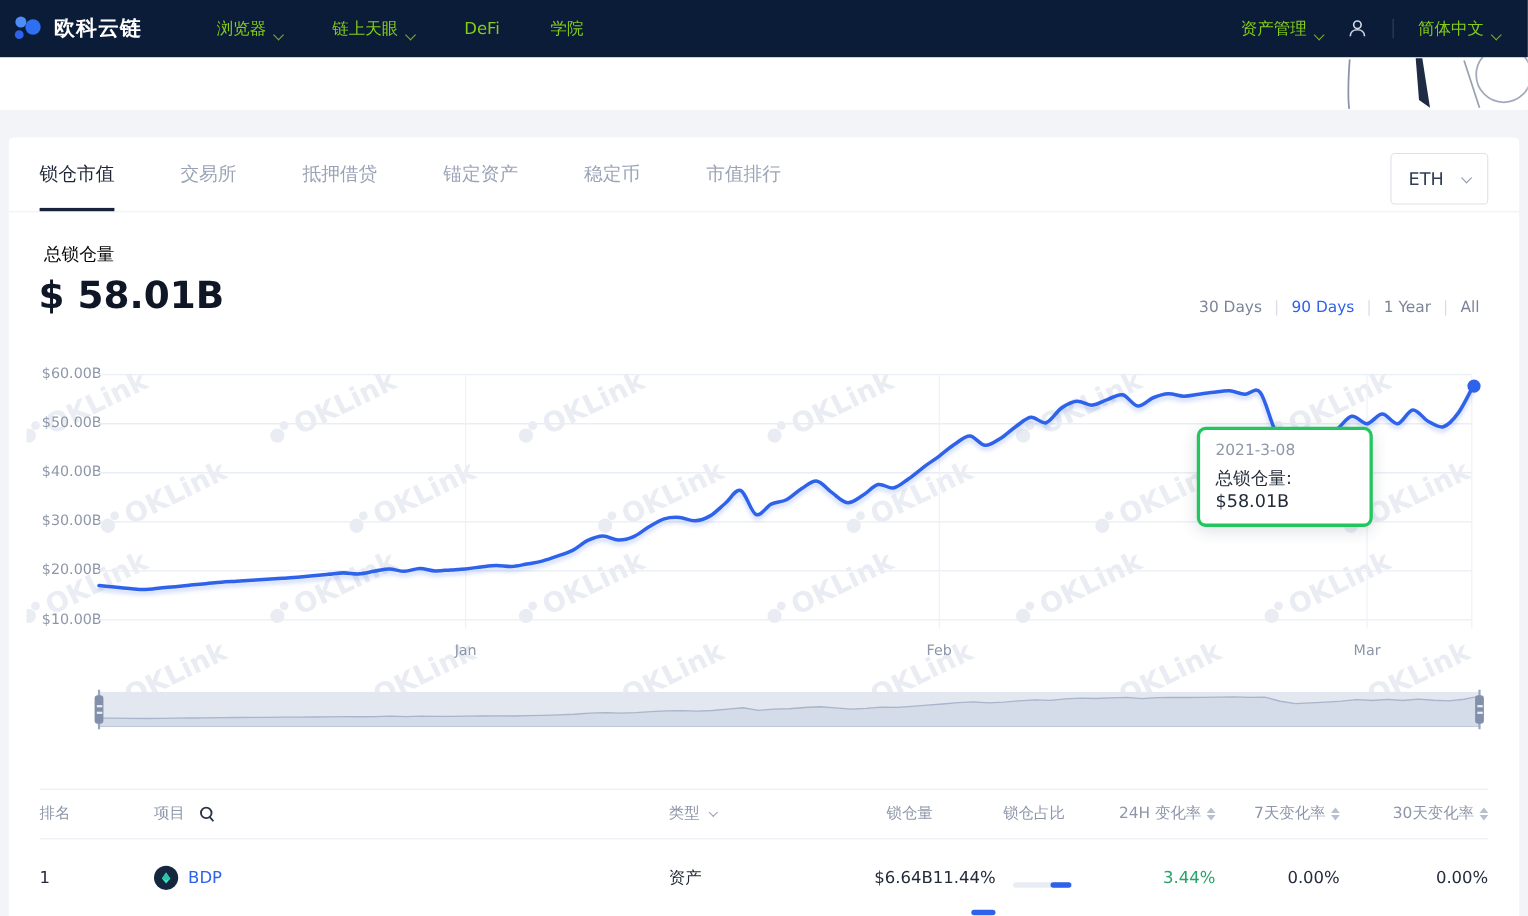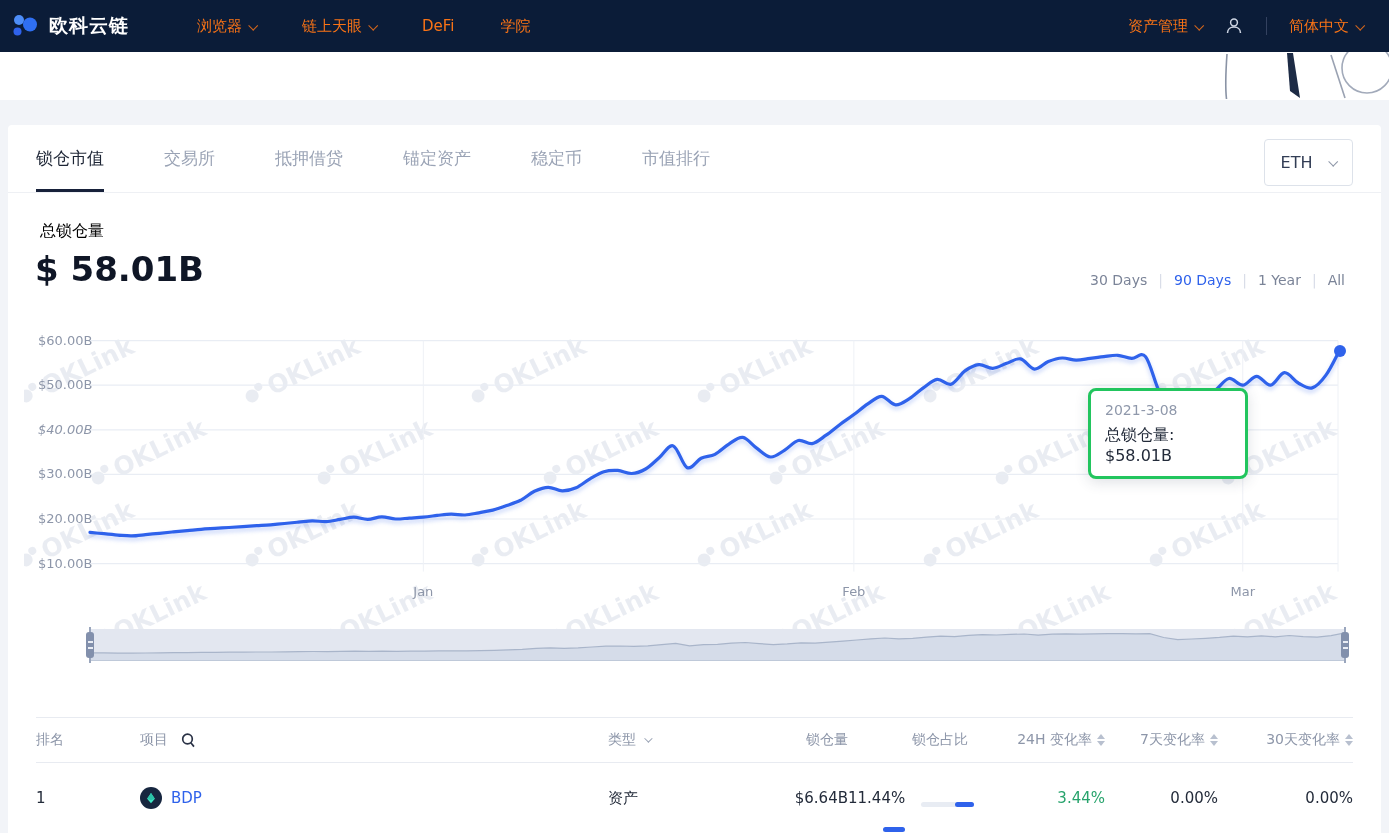--- a/index.html
+++ b/index.html
@@ -4,21 +4,21 @@
 <style>
   * { margin:0; padding:0; box-sizing:border-box; }
   html,body { width:1389px; height:833px; overflow:hidden; }
   body { background:#f2f4f8; font-family:"DejaVu Sans","Liberation Sans",sans-serif; color:#232b3a; }
 
   
   .nav { height:52px; background:#0b1c38; display:flex; align-items:center; padding:0 26px 0 10px; position:relative; z-index:20; }
   .logo { display:flex; align-items:center; gap:9px; }
   .logo-title { color:#ffffff; font-size:19px; font-weight:700; letter-spacing:1px; }
   .nav-menu { display:flex; align-items:center; gap:46px; margin-left:68px; }
-  .nav-item { color:#f97316; font-size:15px; cursor:pointer; display:flex; align-items:center; }
+  .nav-item { color:#84cc16; font-size:15px; cursor:pointer; display:flex; align-items:flex-end; }
   .nav-right { margin-left:auto; display:flex; align-items:center; gap:22px; }
   .nav-divider { width:1px; height:18px; background:#33415f; }
   .chev { display:inline-block; width:7px; height:7px; border-right:1.6px solid currentColor; border-bottom:1.6px solid currentColor; transform:rotate(45deg) translateY(-1px); margin-left:7px; opacity:.85; }
 
   
   .white-band { height:48px; background:#ffffff; position:relative; }
   .gray-band { height:25px; background:#f2f4f8; }
 
   
   .card { margin:0 8px; background:#ffffff; height:708px; position:relative; border-radius:4px 4px 0 0; }
@@ -208,21 +208,21 @@
       <line x1="771.8888888888889" y1="10.599999999999994" x2="771.8888888888889" y2="241.6" stroke="#eef1f6" stroke-width="1"></line>
       <line x1="1160.7777777777778" y1="10.599999999999994" x2="1160.7777777777778" y2="241.6" stroke="#eef1f6" stroke-width="1"></line>
       <line x1="1256" y1="10.599999999999994" x2="1256" y2="241.6" stroke="#eef1f6" stroke-width="1"></line>
       <path d="M8,202.38C10.3,202.6,17.3,203.3,21.9,203.7C26.5,204.2,31.1,204.7,35.8,205.1C40.4,205.4,45.0,206.0,49.7,205.9C54.3,205.9,58.9,205.1,63.6,204.6C68.2,204.2,72.8,203.7,77.4,203.3C82.1,202.8,86.7,202.4,91.3,201.9C96.0,201.5,100.6,201.0,105.2,200.6C109.9,200.2,114.5,199.6,119.1,199.3C123.7,198.9,128.4,198.7,133.0,198.4C137.6,198.1,142.3,197.8,146.9,197.5C151.5,197.2,156.1,196.9,160.8,196.6C165.4,196.3,170.0,196.0,174.7,195.7C179.3,195.4,183.9,195.2,188.6,194.8C193.2,194.4,197.8,193.9,202.4,193.5C207.1,193.0,211.7,192.6,216.3,192.1C221.0,191.7,225.6,190.9,230.2,190.8C234.9,190.7,239.5,191.9,244.1,191.7C248.7,191.5,253.4,190.2,258.0,189.4C262.6,188.7,267.3,187.2,271.9,187.2C276.5,187.2,281.1,189.5,285.8,189.4C290.4,189.4,295.0,186.8,299.7,186.8C304.3,186.7,308.9,188.8,313.6,189.0C318.2,189.2,322.8,188.4,327.4,188.1C332.1,187.8,336.7,187.7,341.3,187.2C346.0,186.8,350.6,186.0,355.2,185.4C359.9,184.9,364.5,184.2,369.1,184.1C373.7,184.0,378.4,185.2,383.0,185.0C387.6,184.8,392.3,183.6,396.9,182.8C401.5,181.9,406.1,181.3,410.8,180.1C415.4,178.9,420.0,177.3,424.7,175.6C429.3,174.0,433.9,172.6,438.6,170.3C443.2,167.9,447.8,163.5,452.4,161.3C457.1,159.2,461.7,157.4,466.3,157.3C471.0,157.3,475.6,160.8,480.2,160.9C484.9,161.0,489.5,159.8,494.1,157.8C498.7,155.8,503.4,151.5,508.0,148.9C512.6,146.2,517.3,143.1,521.9,141.7C526.5,140.3,531.1,140.1,535.8,140.4C540.4,140.7,545.0,143.7,549.7,143.5C554.3,143.3,558.9,141.7,563.6,139.0C568.2,136.4,572.8,131.3,577.4,127.5C582.1,123.6,586.7,114.1,591.3,115.9C596.0,117.6,600.6,135.6,605.2,137.7C609.9,139.8,614.5,130.6,619.1,128.3C623.7,126.1,628.4,126.7,633.0,124.3C637.6,122.0,642.3,116.9,646.9,114.1C651.5,111.2,656.1,106.7,660.8,107.4C665.4,108.1,670.0,114.8,674.7,118.1C679.3,121.4,683.9,126.6,688.6,127.0C693.2,127.4,697.8,123.1,702.4,120.3C707.1,117.6,711.7,111.6,716.3,110.5C721.0,109.4,725.6,114.5,730.2,113.6C734.9,112.7,739.5,108.3,744.1,105.2C748.7,102.0,753.4,97.9,758.0,94.4C762.6,91.0,767.3,88.1,771.9,84.6C776.5,81.2,781.1,77.0,785.8,73.9C790.4,70.9,795.0,66.2,799.7,66.3C804.3,66.5,808.9,74.5,813.6,74.8C818.2,75.2,822.8,71.4,827.4,68.6C832.1,65.8,836.7,61.1,841.3,57.9C846.0,54.7,850.6,50.0,855.2,49.4C859.9,48.8,864.5,55.7,869.1,54.3C873.7,52.9,878.4,44.2,883.0,40.9C887.6,37.7,892.3,35.1,896.9,34.7C901.5,34.2,906.1,38.5,910.8,38.3C915.4,38.0,920.0,34.9,924.7,33.3C929.3,31.8,933.9,27.9,938.6,28.9C943.2,29.9,947.8,38.7,952.4,39.1C957.1,39.6,961.7,33.4,966.3,31.6C971.0,29.7,975.6,28.2,980.2,28.0C984.9,27.8,989.5,30.1,994.1,30.2C998.7,30.3,1003.4,29.0,1008.0,28.4C1012.6,27.8,1017.3,27.2,1021.9,26.7C1026.5,26.1,1031.1,25.0,1035.8,25.3C1040.4,25.6,1045.0,28.2,1049.7,28.4C1054.3,28.7,1058.9,21.1,1063.6,26.7C1068.2,32.2,1072.8,52.9,1077.4,61.9C1082.1,70.9,1086.7,78.4,1091.3,80.6C1096.0,82.9,1100.6,77.3,1105.2,75.3C1109.9,73.3,1114.5,71.0,1119.1,68.6C1123.7,66.1,1128.4,63.9,1133.0,60.6C1137.6,57.2,1142.3,49.4,1146.9,48.5C1151.5,47.6,1156.1,55.6,1160.8,55.2C1165.4,54.8,1170.0,46.3,1174.7,46.3C1179.3,46.3,1183.9,55.8,1188.6,55.2C1193.2,54.6,1197.8,43.1,1202.4,42.7C1207.1,42.3,1211.7,50.4,1216.3,53.0C1221.0,55.5,1225.6,59.2,1230.2,57.9C1234.9,56.5,1239.5,51.3,1244.1,44.9C1248.7,38.5,1255.7,23.7,1258.0,19.5" fill="none" stroke="#2f62eb" stroke-width="3.2" stroke-linejoin="round" stroke-linecap="round" style="filter: drop-shadow(rgba(47, 98, 235, 0.28) 0px 3px 2px);"></path>
     </svg>
 
   <div id="ylabels">
       <div class="ylabel" style="top: 430.6px;">$10.00B</div>
       <div class="ylabel" style="top: 386px;">$20.00B</div>
       <div class="ylabel" style="top: 341.4px;">$30.00B</div>
-      <div class="ylabel" style="top: 296.8px; font-style: italic;">$40.00B</div>
+      <div class="ylabel" style="top: 296.8px;">$40.00B</div>
       <div class="ylabel" style="top: 252.2px;">$50.00B</div>
       <div class="ylabel" style="top: 207.6px;">$60.00B</div>
     </div>
   <div id="xlabels">
       <div class="xlabel" style="left: 393.333px;">Jan</div>
       <div class="xlabel" style="left: 823.889px;">Feb</div>
       <div class="xlabel" style="left: 1212.78px;">Mar</div>
     </div>
 
   <div class="end-dot"></div>

